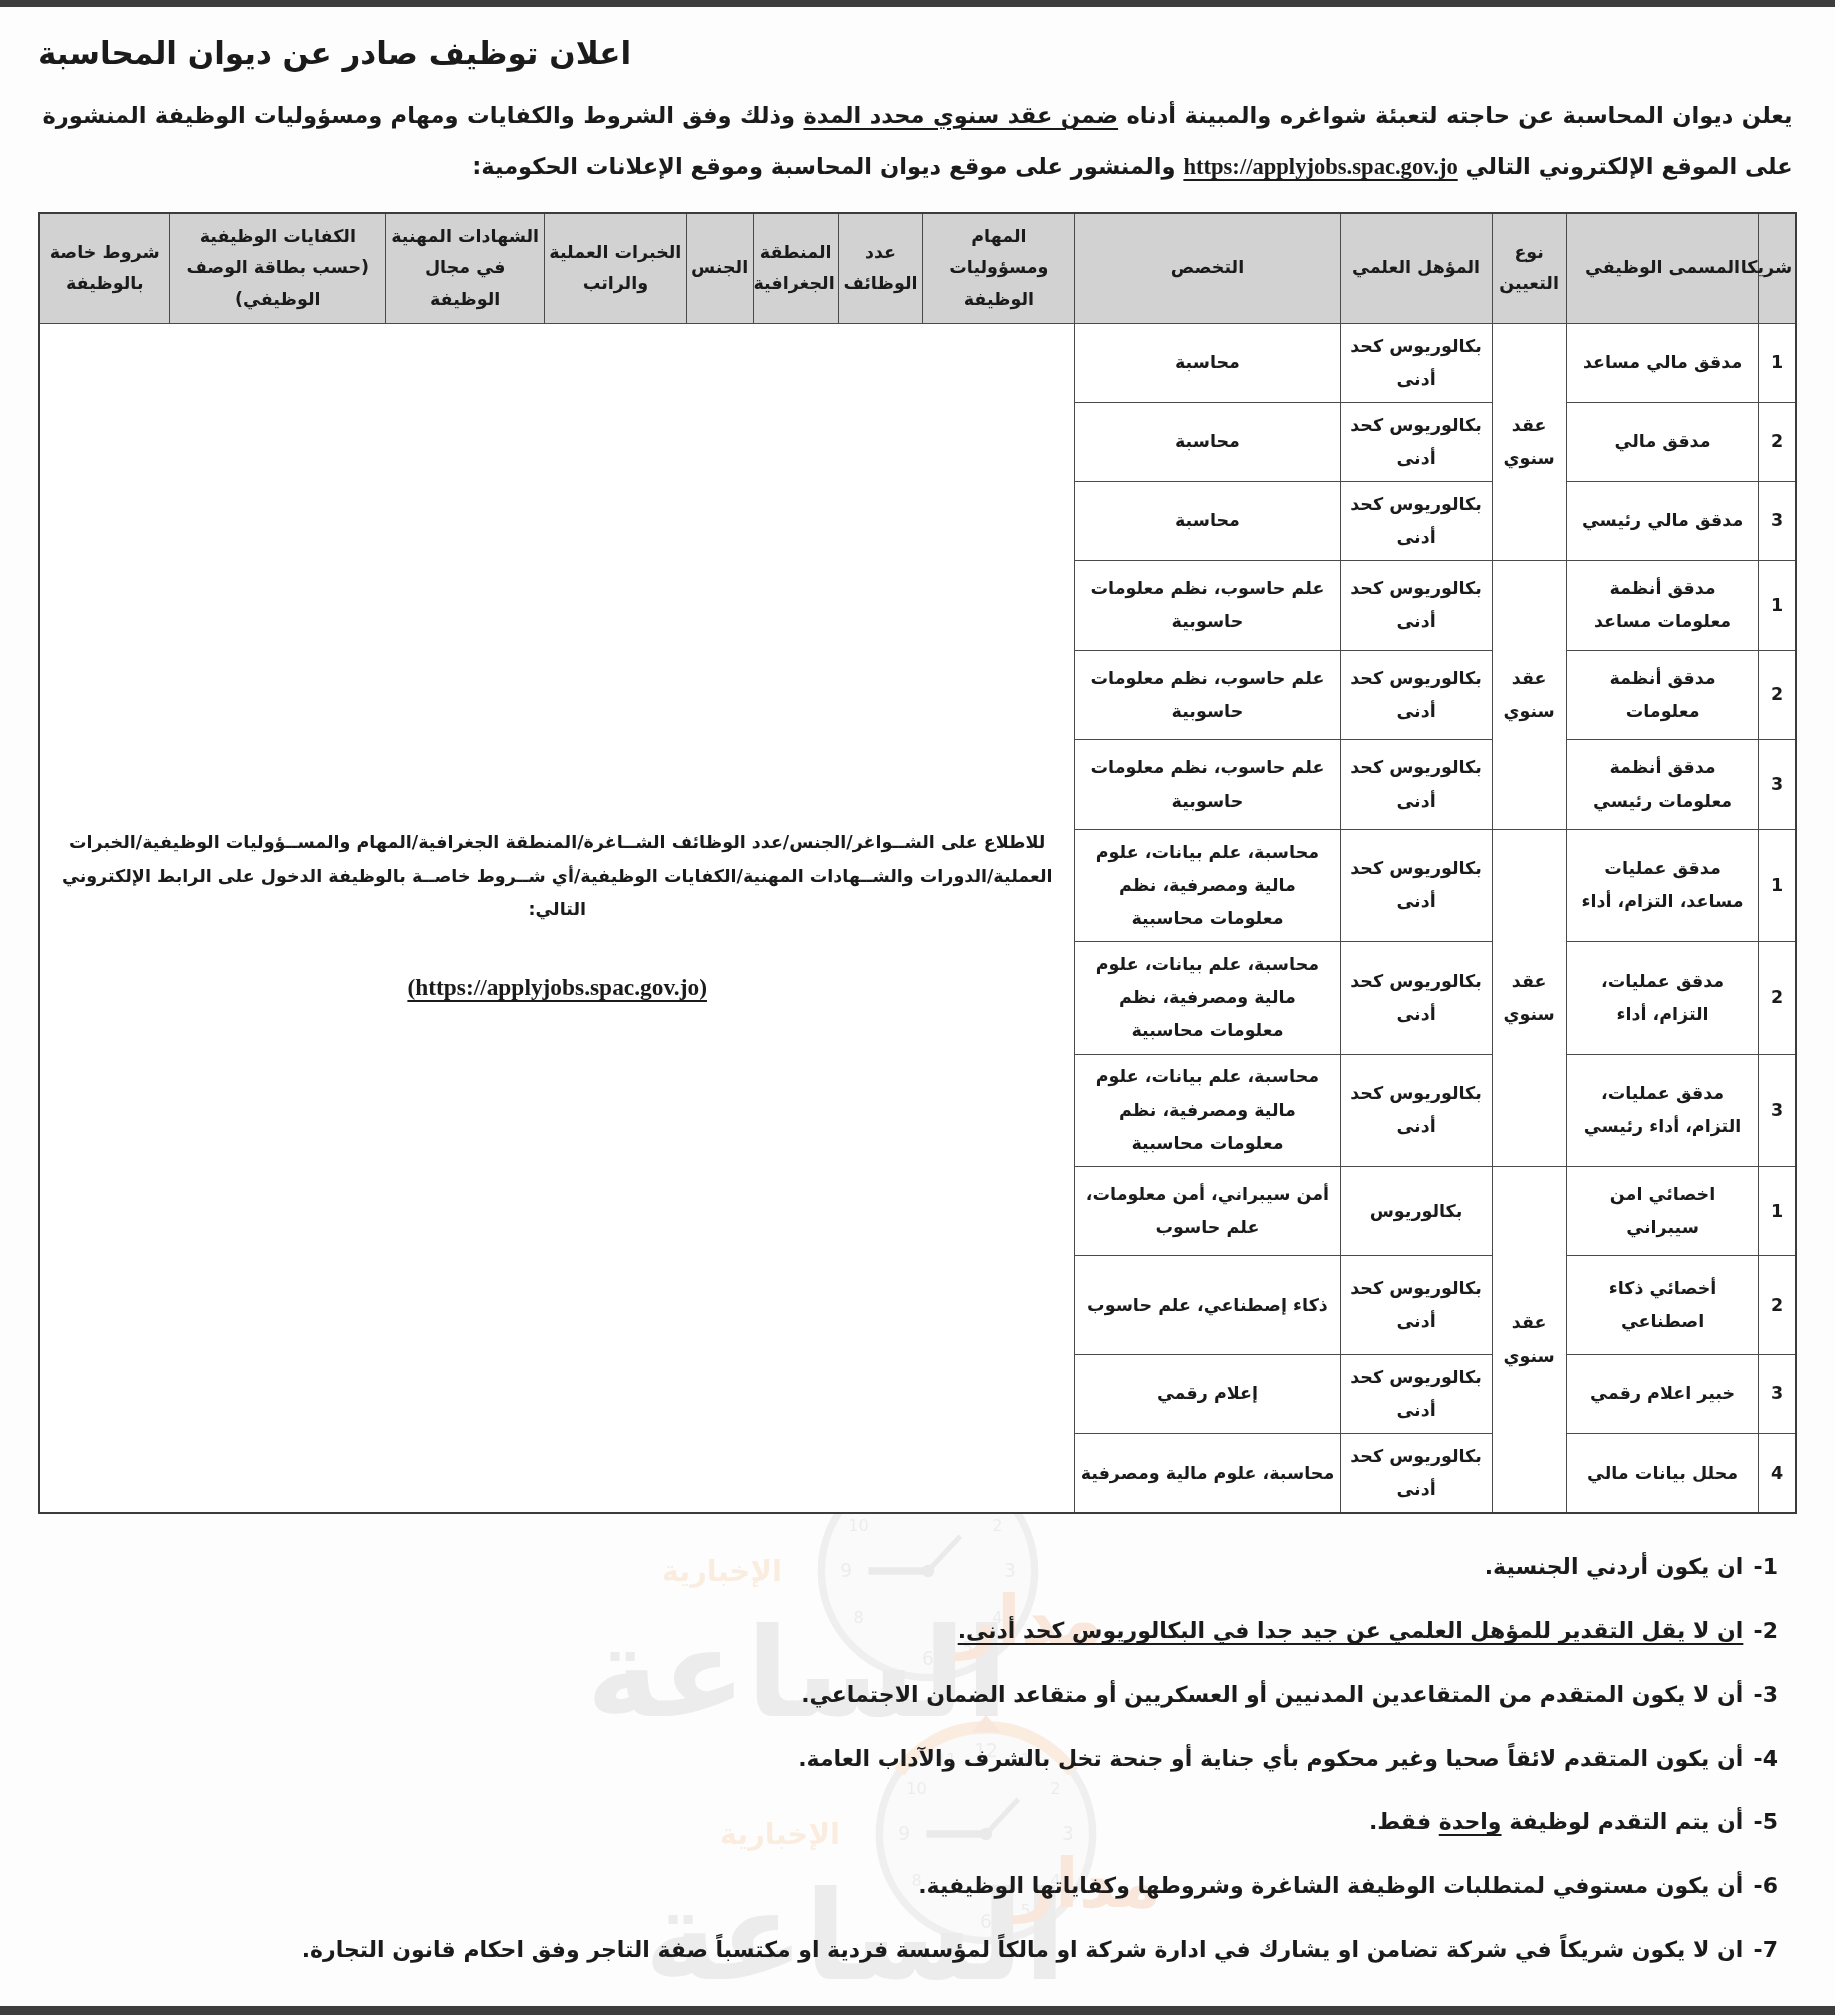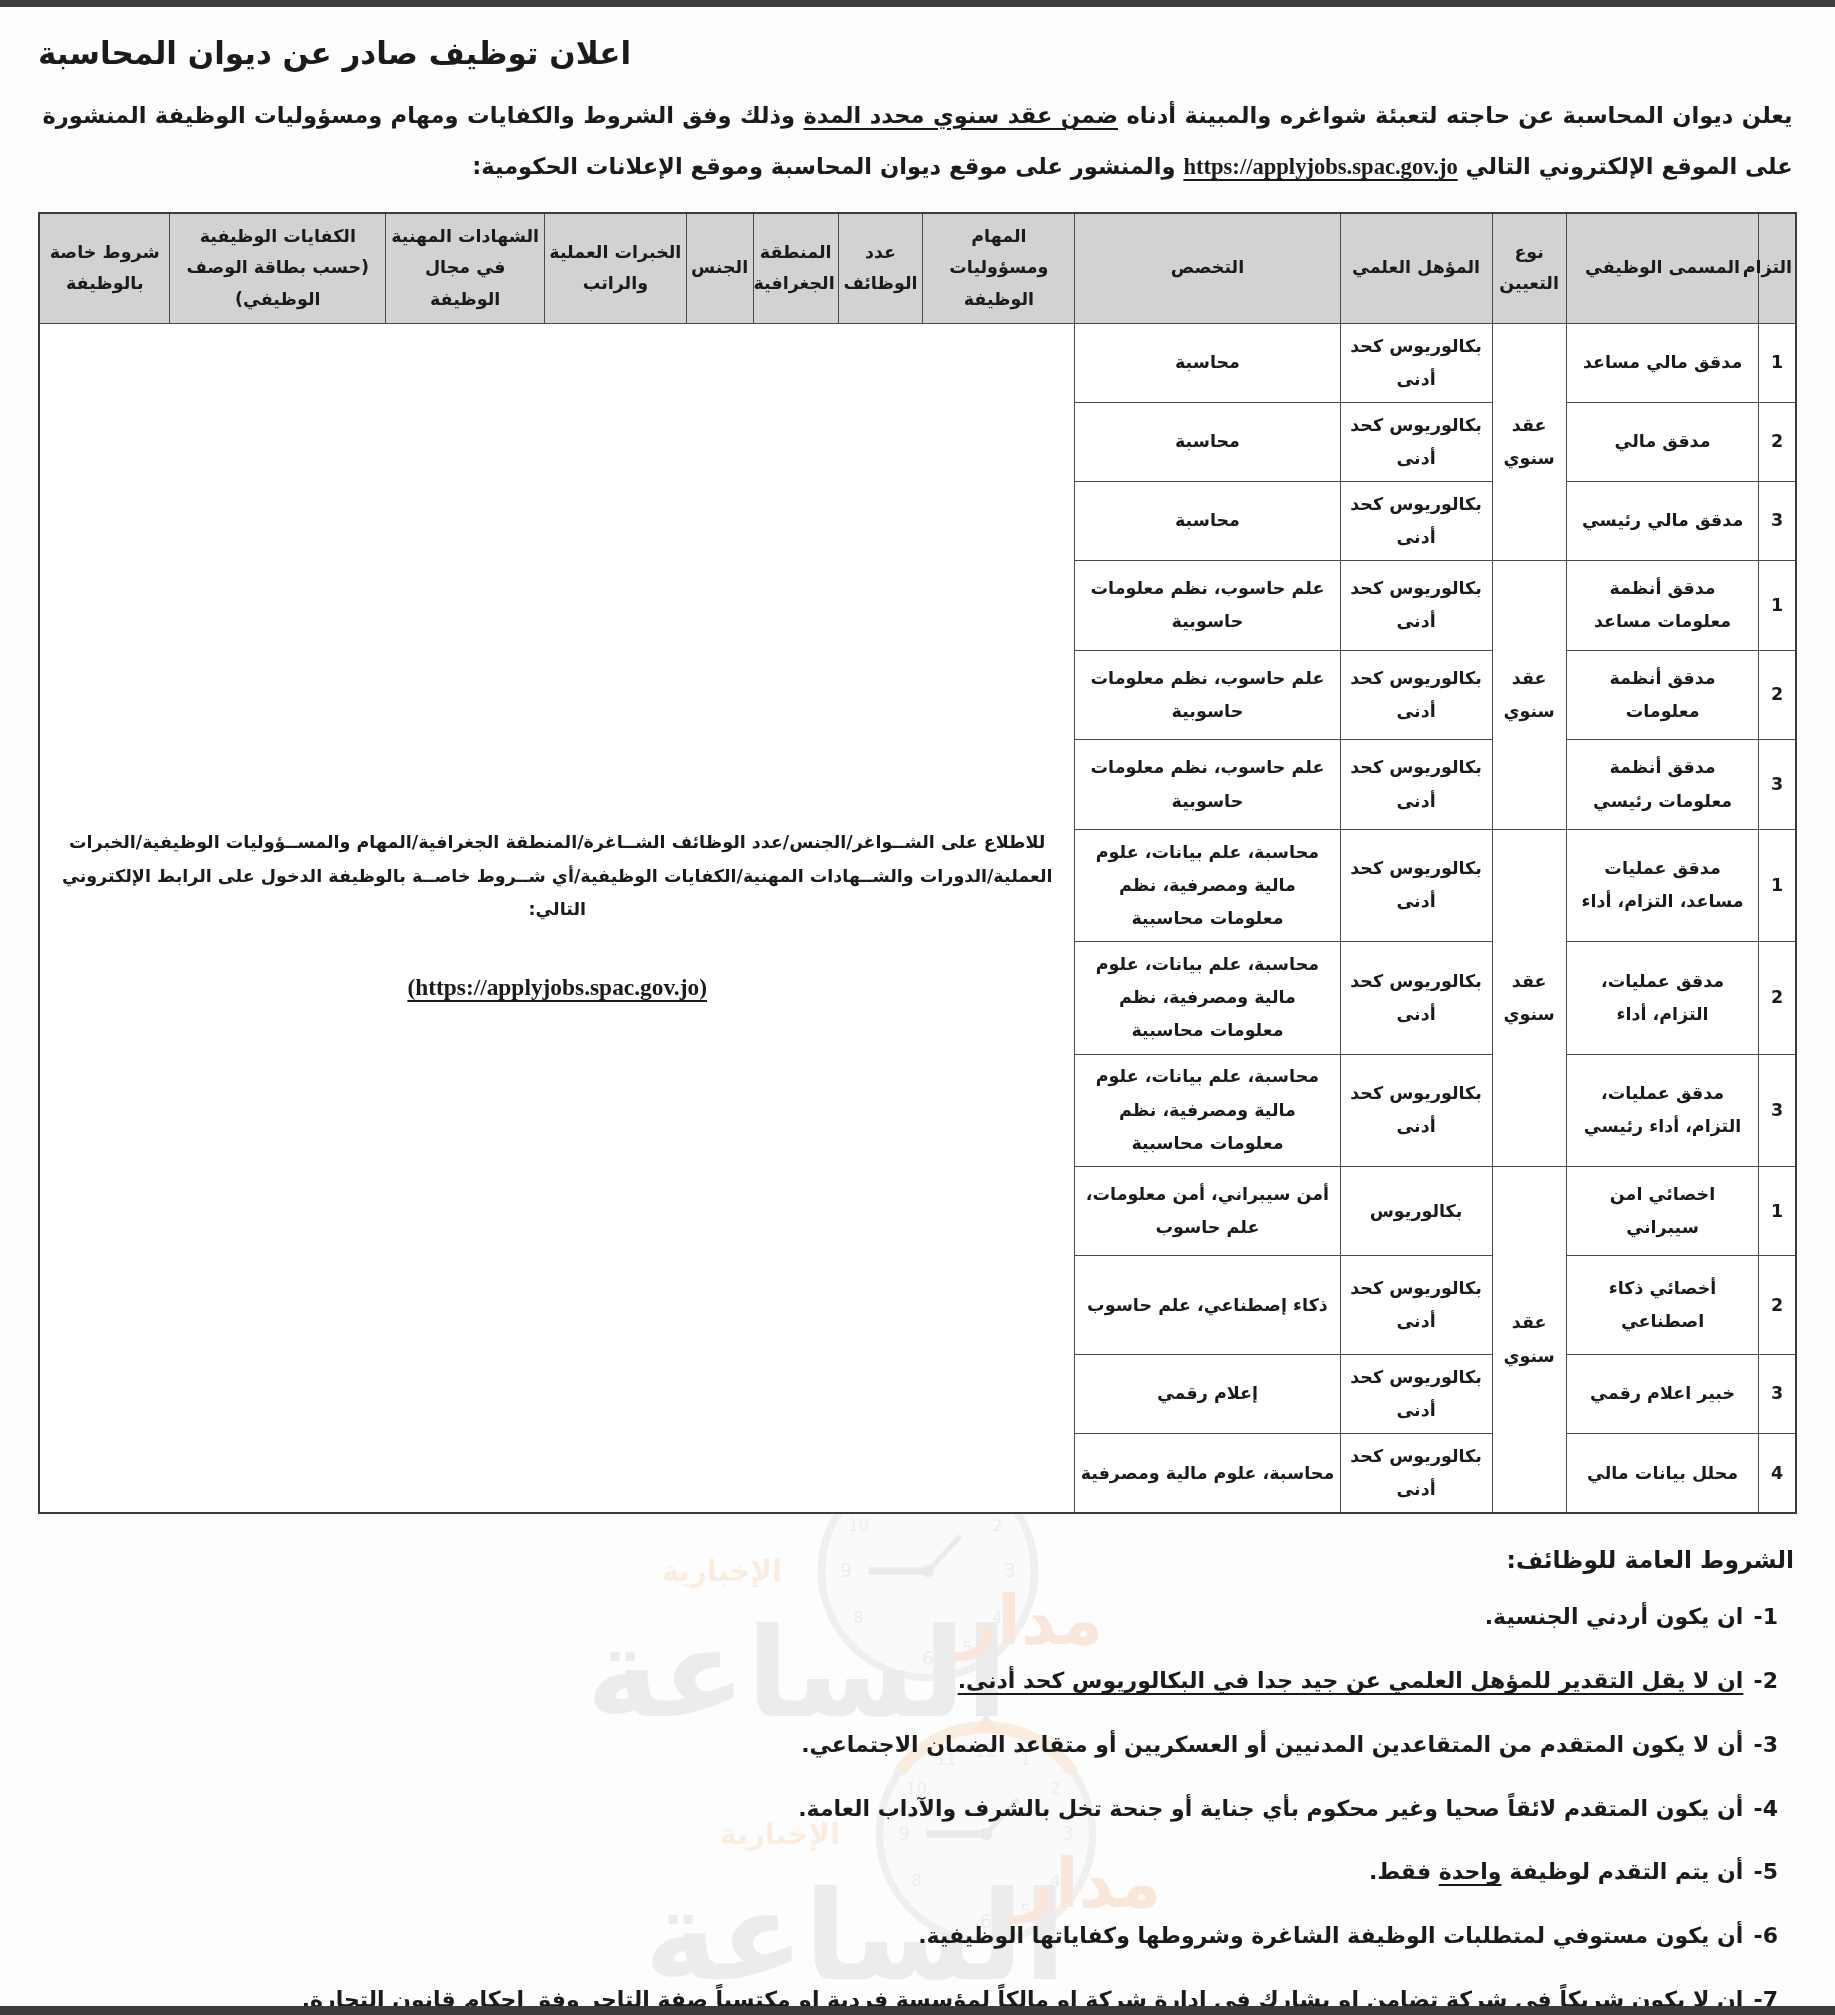--- a/index.html
+++ b/index.html
@@ -237,21 +237,21 @@
         <col style="width:4.8%">
         <col style="width:4.8%">
       <col style="width:3.8%">
         <col style="width:8%">
         <col style="width:9%">
         <col style="width:12.2%">
         <col style="width:7.4%">
     </colgroup>
     <thead>
       <tr>
-        <th>التزام</th>
+        <th>شريكا</th>
         <th>المسمى الوظيفي</th>
         <th>نوع التعيين</th>
         <th>المؤهل العلمي</th>
         <th>التخصص</th>
         <th>المهام ومسؤوليات الوظيفة</th>
         <th>عدد الوظائف</th>
         <th>المنطقة الجغرافية</th>
         <th>الجنس</th>
         <th>الخبرات العملية والراتب</th>
         <th>الشهادات المهنية في مجال الوظيفة</th>
@@ -346,21 +346,20 @@
       <tr class="r-s">
         <td>4</td>
         <td>محلل بيانات مالي</td>
         <td>بكالوريوس كحد أدنى</td>
         <td>محاسبة، علوم مالية ومصرفية</td>
       </tr>
     </tbody>
   </table>
 
   <div class="section">
-    <h2 class="section-heading">الشروط العامة للوظائف:</h2>
     <div class="item">
         <span class="n">1-</span>
         <span class="t">ان يكون أردني الجنسية.</span>
       </div>
     <div class="item">
         <span class="n">2-</span>
         <span class="t u">ان لا يقل التقدير للمؤهل العلمي عن جيد جدا في البكالوريوس كحد أدنى.</span>
       </div>
     <div class="item">
         <span class="n">3-</span>

